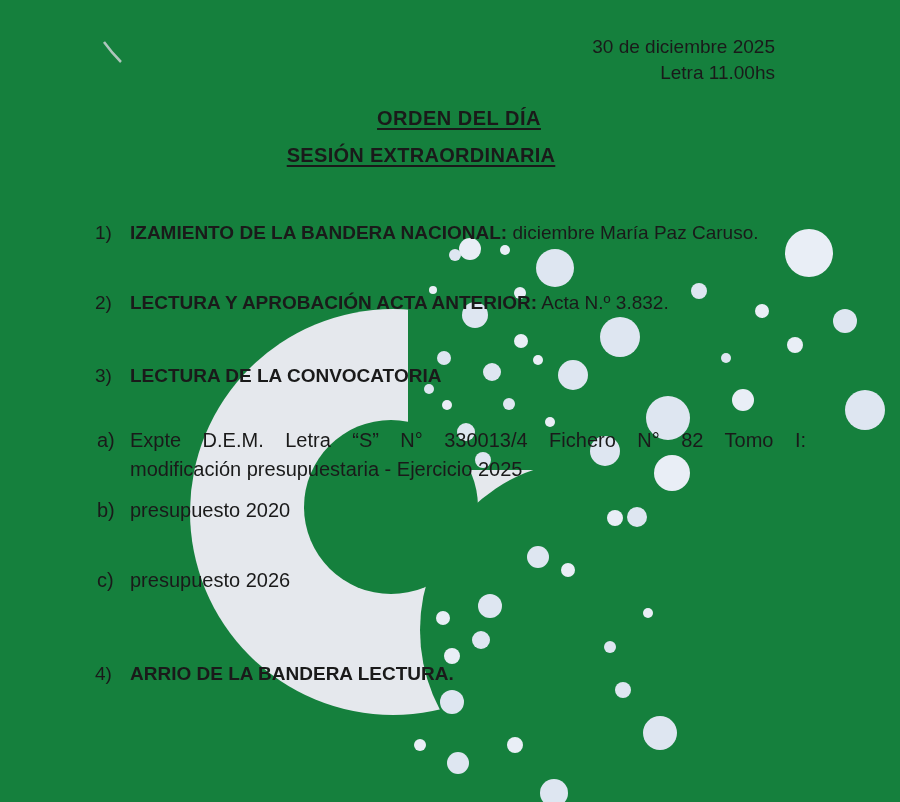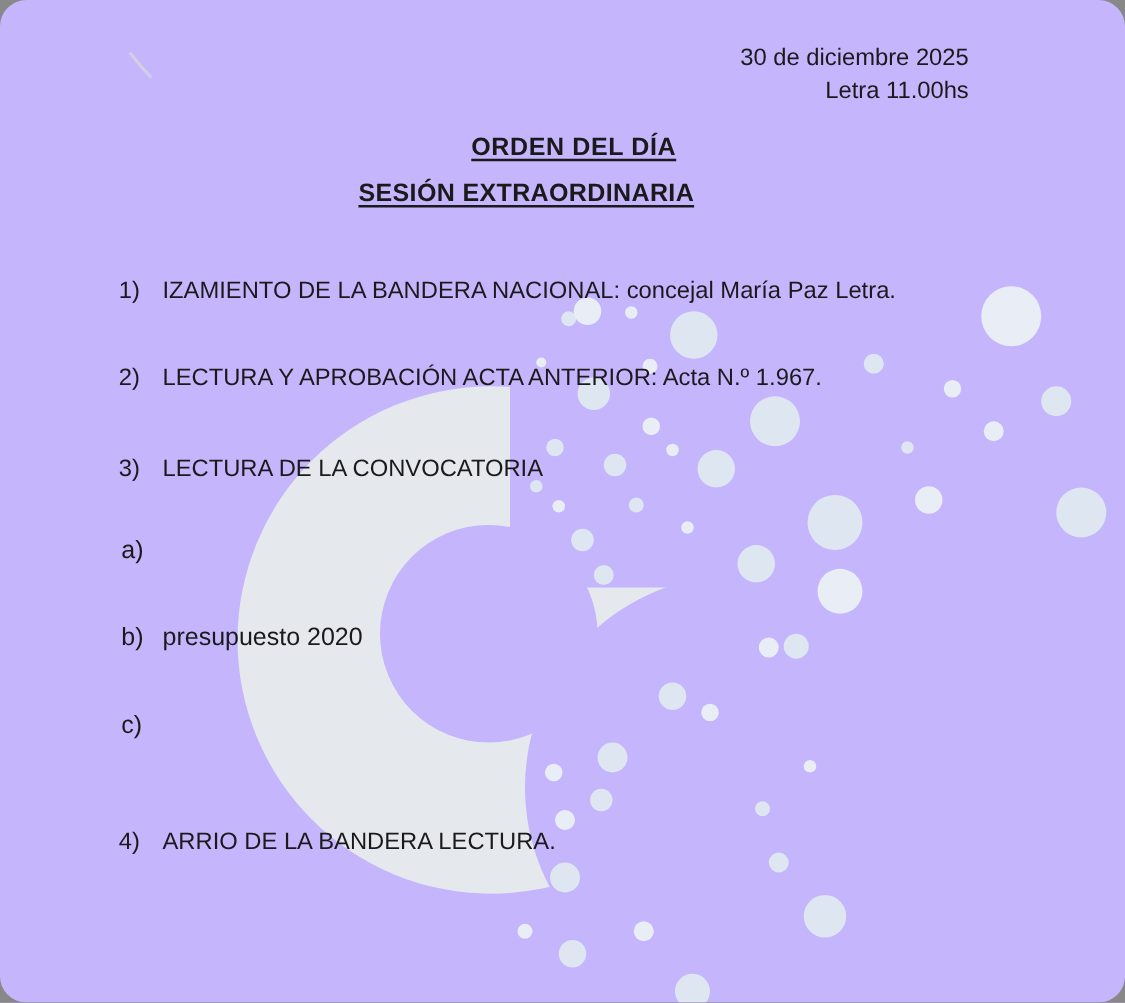--- a/index.html
+++ b/index.html
@@ -1,24 +1,23 @@
 <!DOCTYPE html>
 <html><head>
 <meta charset="utf-8">
 <style>
   html,body{margin:0;padding:0;background:#888;}
   .page{
     position:relative;
     width:900px;height:802px;
     margin:0 auto;
-    background:#c4b5fd;
+    background:#15803d;
     overflow:hidden;
     font-family:"Liberation Sans", sans-serif;
     color:#1a1a1a;
-    border-radius:21px;
   }
   .wm{position:absolute;left:0;top:0;z-index:0;}
   .txt{position:absolute;z-index:1;}
 
   .date-block{
     top:34px;right:125px;
     text-align:right;
     font-size:19px;line-height:26px;
     font-weight:400;
   }
@@ -38,21 +37,21 @@
     text-underline-offset:3px;
     white-space:nowrap;
   }
 
   .num-item{left:95px;width:720px;font-size:19px;line-height:24px;}
   .num-item .marker{
     position:absolute;left:0;top:0;width:30px;
     font-weight:400;
   }
   .num-item .body{display:block;margin-left:35px;}
-  .num-item .b{font-weight:400;}
+  .num-item .b{font-weight:700;}
   .n1{top:221px;}
   .n2{top:291px;}
   .n3{top:364px;}
   .n4{top:662px;}
 
   .exp-item{left:97px;width:709px;font-size:20px;line-height:29px;}
   .exp-item .marker{position:absolute;left:0;top:0;width:33px;font-weight:400;}
   .exp-item .lines{display:block;margin-left:33px;width:676px;}
   .exp-item .l1{display:block;text-align:justify;text-align-last:justify;}
   .exp-item .l2{display:block;text-align:left;}
@@ -136,49 +135,52 @@
   <div class="txt date-block">
     <div>30 de diciembre 2025</div>
     <div>Letra 11.00hs</div>
   </div>
 
   <div class="txt doc-title">ORDEN DEL DÍA</div>
   <div class="txt doc-subtitle">SESIÓN EXTRAORDINARIA</div>
 
   <div class="txt num-item n1">
     <span class="marker">1)</span>
-    <span class="body"><span class="b">IZAMIENTO DE LA BANDERA NACIONAL:</span><span> concejal María Paz Letra.</span></span>
+    <span class="body"><span class="b">IZAMIENTO DE LA BANDERA NACIONAL:</span><span> diciembre María Paz Caruso.</span></span>
   </div>
 
   <div class="txt num-item n2">
     <span class="marker">2)</span>
-    <span class="body"><span class="b">LECTURA Y APROBACIÓN ACTA ANTERIOR:</span><span> Acta N.º 1.967.</span></span>
+    <span class="body"><span class="b">LECTURA Y APROBACIÓN ACTA ANTERIOR:</span><span> Acta N.º 3.832.</span></span>
   </div>
 
   <div class="txt num-item n3">
     <span class="marker">3)</span>
     <span class="body"><span class="b">LECTURA DE LA CONVOCATORIA</span></span>
   </div>
 
   <div class="txt exp-item ea">
     <span class="marker">a)</span>
     <span class="lines">
+      <span class="l1">Expte D.E.M. Letra “S” N° 330013/4 Fichero N° 82 Tomo I:</span>
+      <span class="l2">modificación presupuestaria - Ejercicio 2025</span>
     </span>
   </div>
 
   <div class="txt exp-item eb">
     <span class="marker">b)</span>
     <span class="lines">
       <span class="l2">presupuesto 2020</span>
     </span>
   </div>
 
   <div class="txt exp-item ec">
     <span class="marker">c)</span>
     <span class="lines">
+      <span class="l2">presupuesto 2026</span>
     </span>
   </div>
 
   <div class="txt num-item n4">
     <span class="marker">4)</span>
     <span class="body"><span class="b">ARRIO DE LA BANDERA LECTURA.</span></span>
   </div>
 
 </div>
 

